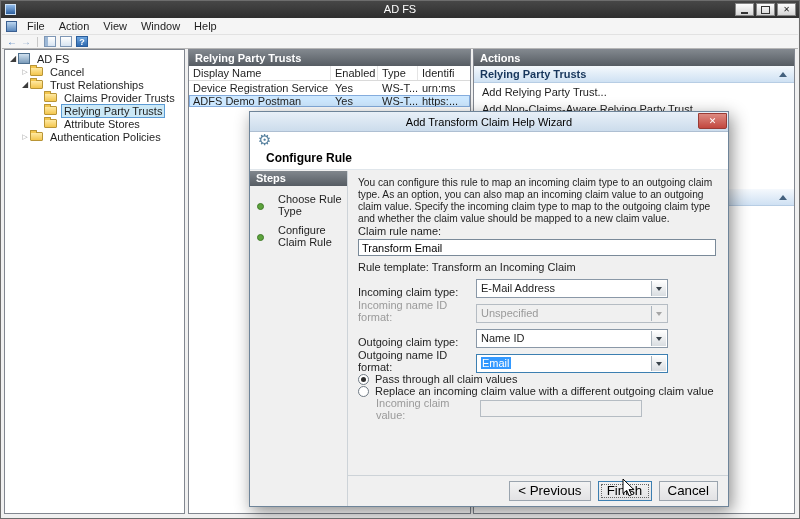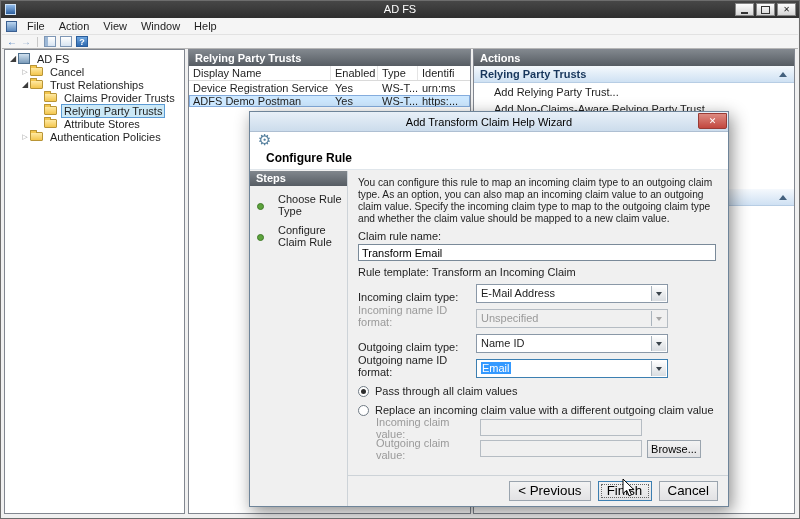--- a/index.html
+++ b/index.html
@@ -49,54 +49,54 @@
   .col{padding:0 4px;border-right:1px solid #e4e4e4;line-height:15px;overflow:hidden;white-space:nowrap}
   .c1{width:142px}.c2{width:47px}.c3{width:40px}.c4{flex:1;border-right:none}
   .lrow{display:flex;height:12px;line-height:12px;white-space:nowrap;margin-top:1px}
   .cell{padding:0 4px;overflow:hidden}
   .lrow.selected{background:#cde8ff;outline:1px solid #84acdd;outline-offset:-1px}
 
   
   .actions-pane{position:absolute;left:472px;top:48px;right:4px;bottom:4px;background:#fff;border:1px solid #828790;overflow:hidden}
   .ag-header{height:17px;background:linear-gradient(#f5f9fd,#cfe1f3);border-bottom:1px solid #b7cde4;color:#17365c;font-weight:bold;padding:0 6px;line-height:17px;position:relative}
   .chev-up{position:absolute;right:7px;top:6px;width:0;height:0;border-left:4px solid transparent;border-right:4px solid transparent;border-bottom:5px solid #44617e}
-  .action-item{padding:3px 6px 2px 20px;line-height:12px;white-space:nowrap;overflow:hidden}
+  .action-item{padding:3px 6px 2px 8px;line-height:12px;white-space:nowrap;overflow:hidden}
   .ag2{position:absolute;left:0;right:0;top:139px}
 
   
   .dialog{position:absolute;left:248px;top:110px;width:480px;height:396px;background:#f0f0f0;border:1px solid #6e8499;box-shadow:3px 5px 16px rgba(0,0,0,.45);z-index:10}
   .dlg-title{height:20px;background:linear-gradient(#e8f0f8,#ccdcec);border-bottom:1px solid #aebfd2;position:relative;text-align:center;line-height:20px;font-size:11px;color:#000}
   .dlg-close{position:absolute;right:1px;top:1px;width:29px;height:16px;background:linear-gradient(#dd8b82,#c2473f);border:1px solid #993b35;color:#fff;font-size:9px;line-height:14px;text-align:center;border-radius:0 0 2px 2px}
   .dlg-head{height:38px;background:#fff;border-bottom:1px solid #e0e6eb;position:relative}
   .gear-icon{position:absolute;left:8px;top:0;font-size:15px;color:#56809e;line-height:16px}
   .dlg-heading{position:absolute;left:16px;top:19px;font-size:12px;font-weight:bold;color:#000}
   .dlg-body{position:absolute;top:59px;bottom:0;left:0;right:0;display:flex}
   .steps{width:98px;border-right:1px solid #cdd3d8;flex:0 0 auto}
   .steps-header{height:15px;background:linear-gradient(#81878d,#565c63);color:#fff;font-weight:bold;padding:0 6px;line-height:15px}
   .step{display:flex;align-items:center;gap:14px;padding:7px 3px 0 7px;line-height:12px}
   .bullet{width:7px;height:7px;border-radius:50%;background:#5da33d;border:1px solid #3f7a27;margin-top:2px;flex:0 0 auto}
   .dlg-main{flex:1;display:flex;flex-direction:column;min-width:0}
   .dlg-content{flex:1;padding:6px 12px 0 10px;overflow:hidden}
   .desc{font-size:10.2px;line-height:12px}
-  .frm-label{margin-top:5px}
+  .frm-label{}
   .textbox{display:block;width:100%;height:17px;border:1px solid #7a8a99;background:#fff;font:11px "Liberation Sans","DejaVu Sans",sans-serif;padding:0 3px;margin-top:2px}
   .rule-template{margin-top:5px}
   .combo-row{display:flex;align-items:flex-end;margin-top:2px;height:23px}
   .combo-row:first-of-type{margin-top:4px}
   .cl{width:118px;flex:0 0 auto}
   .cl.disabled,.dim-text{color:#9a9a9a}
   .combo{position:relative;width:192px;height:19px;background:#fff;border:1px solid #8a98a7;line-height:17px;padding:0 20px 0 4px;white-space:nowrap;overflow:hidden}
   .combo.disabled{background:#f0f0f0;color:#9a9a9a;border-color:#b5bcc3}
   .combo.focused{border-color:#3c7fb1}
   .combo.focused .val{background:#3399ff;color:#fff;padding:0 1px}
   .dd{position:absolute;right:1px;top:1px;bottom:1px;width:15px;background:linear-gradient(#fefefe,#d9dde1);border-left:1px solid #aab4bd;display:flex;align-items:center;justify-content:center}
   .dd::after{content:"";border:3.5px solid transparent;border-top:4px solid #39424a;margin-top:4px}
   .combo.disabled .dd{background:#f0f0f0}
   .combo.disabled .dd::after{border-top-color:#a6a6a6}
-  .radio-row{display:flex;align-items:center;gap:6px;margin-top:7px;white-space:nowrap}
+  .radio-row{display:flex;align-items:center;gap:6px;white-space:nowrap}
   .radio{width:11px;height:11px;border:1px solid #6f7a84;border-radius:50%;background:#fff;flex:0 0 auto;position:relative}
   .radio.checked::after{content:"";position:absolute;left:2px;top:2px;width:5px;height:5px;border-radius:50%;background:#2e2e2e}
   .sub-row{display:flex;align-items:center;margin-top:2px;margin-left:18px;height:19px}
   .sl{width:104px;color:#9a9a9a;flex:0 0 auto}
   .tb-dis{height:17px;background:#f0f0f0;border:1px solid #b5bcc3;flex:0 0 auto}
   .tb1{width:162px}
   .browse{margin-left:5px;width:54px;height:18px;background:linear-gradient(#f3f3f3,#e2e2e4);border:1px solid #9aa4ae;font:11px "Liberation Sans","DejaVu Sans",sans-serif;text-align:center;line-height:16px}
   .dlg-buttons{height:31px;border-top:1px solid #cdd3d8;display:flex;align-items:center;justify-content:flex-end;gap:7px;padding-right:10px;flex:0 0 auto}
   .btn{min-width:54px;height:20px;background:linear-gradient(#f3f3f3,#e2e2e4);border:1px solid #9aa4ae;text-align:center;line-height:18px;padding:0 8px}
   .btn.default{border-color:#3c7fb1;outline:1px dotted #666;outline-offset:-4px}
@@ -267,25 +267,20 @@
             <span>Pass through all claim values</span>
           </div>
           <div class="radio-row">
             <span class="radio"></span>
             <span>Replace an incoming claim value with a different outgoing claim value</span>
           </div>
           <div class="sub-row">
             <span class="sl">Incoming claim value:</span>
             <span class="tb-dis tb1"></span>
           </div>
-          <div class="sub-row">
-            <span class="sl">Outgoing claim value:</span>
-            <span class="tb-dis tb1"></span>
-            <button class="browse">Browse...</button>
-          </div>
 
         </div>
         <div class="dlg-buttons">
           <button class="btn">&lt; Previous</button>
           <button class="btn default">Finish</button>
           <button class="btn">Cancel</button>
         </div>
       </div>
     </div>
   </div>

